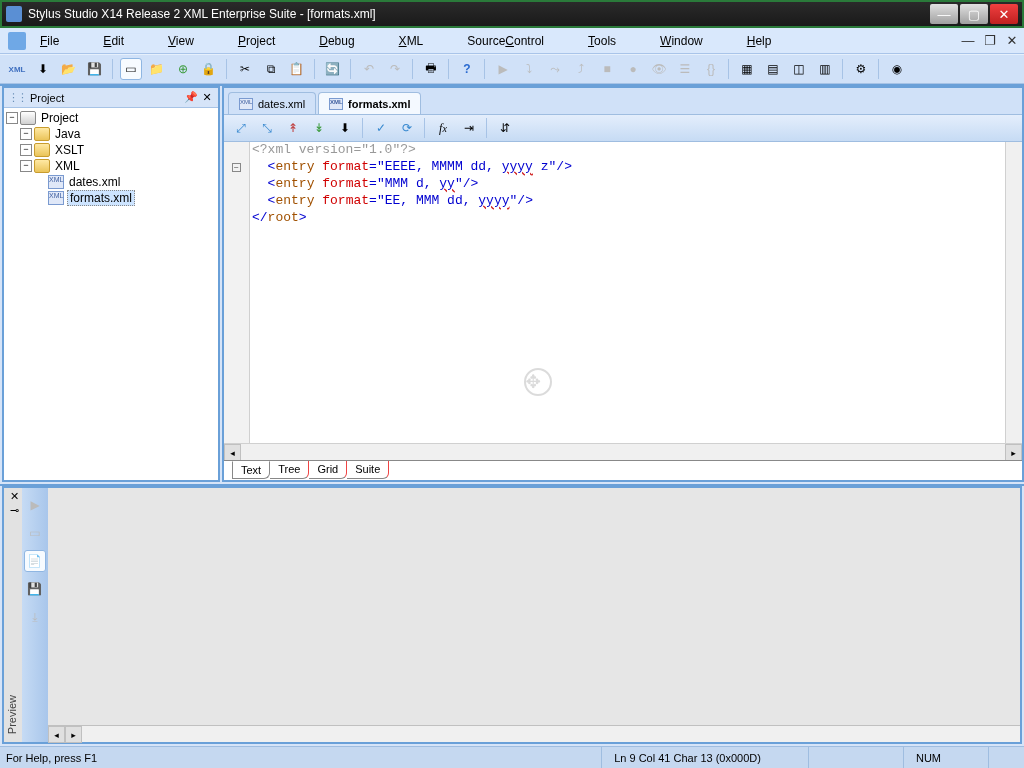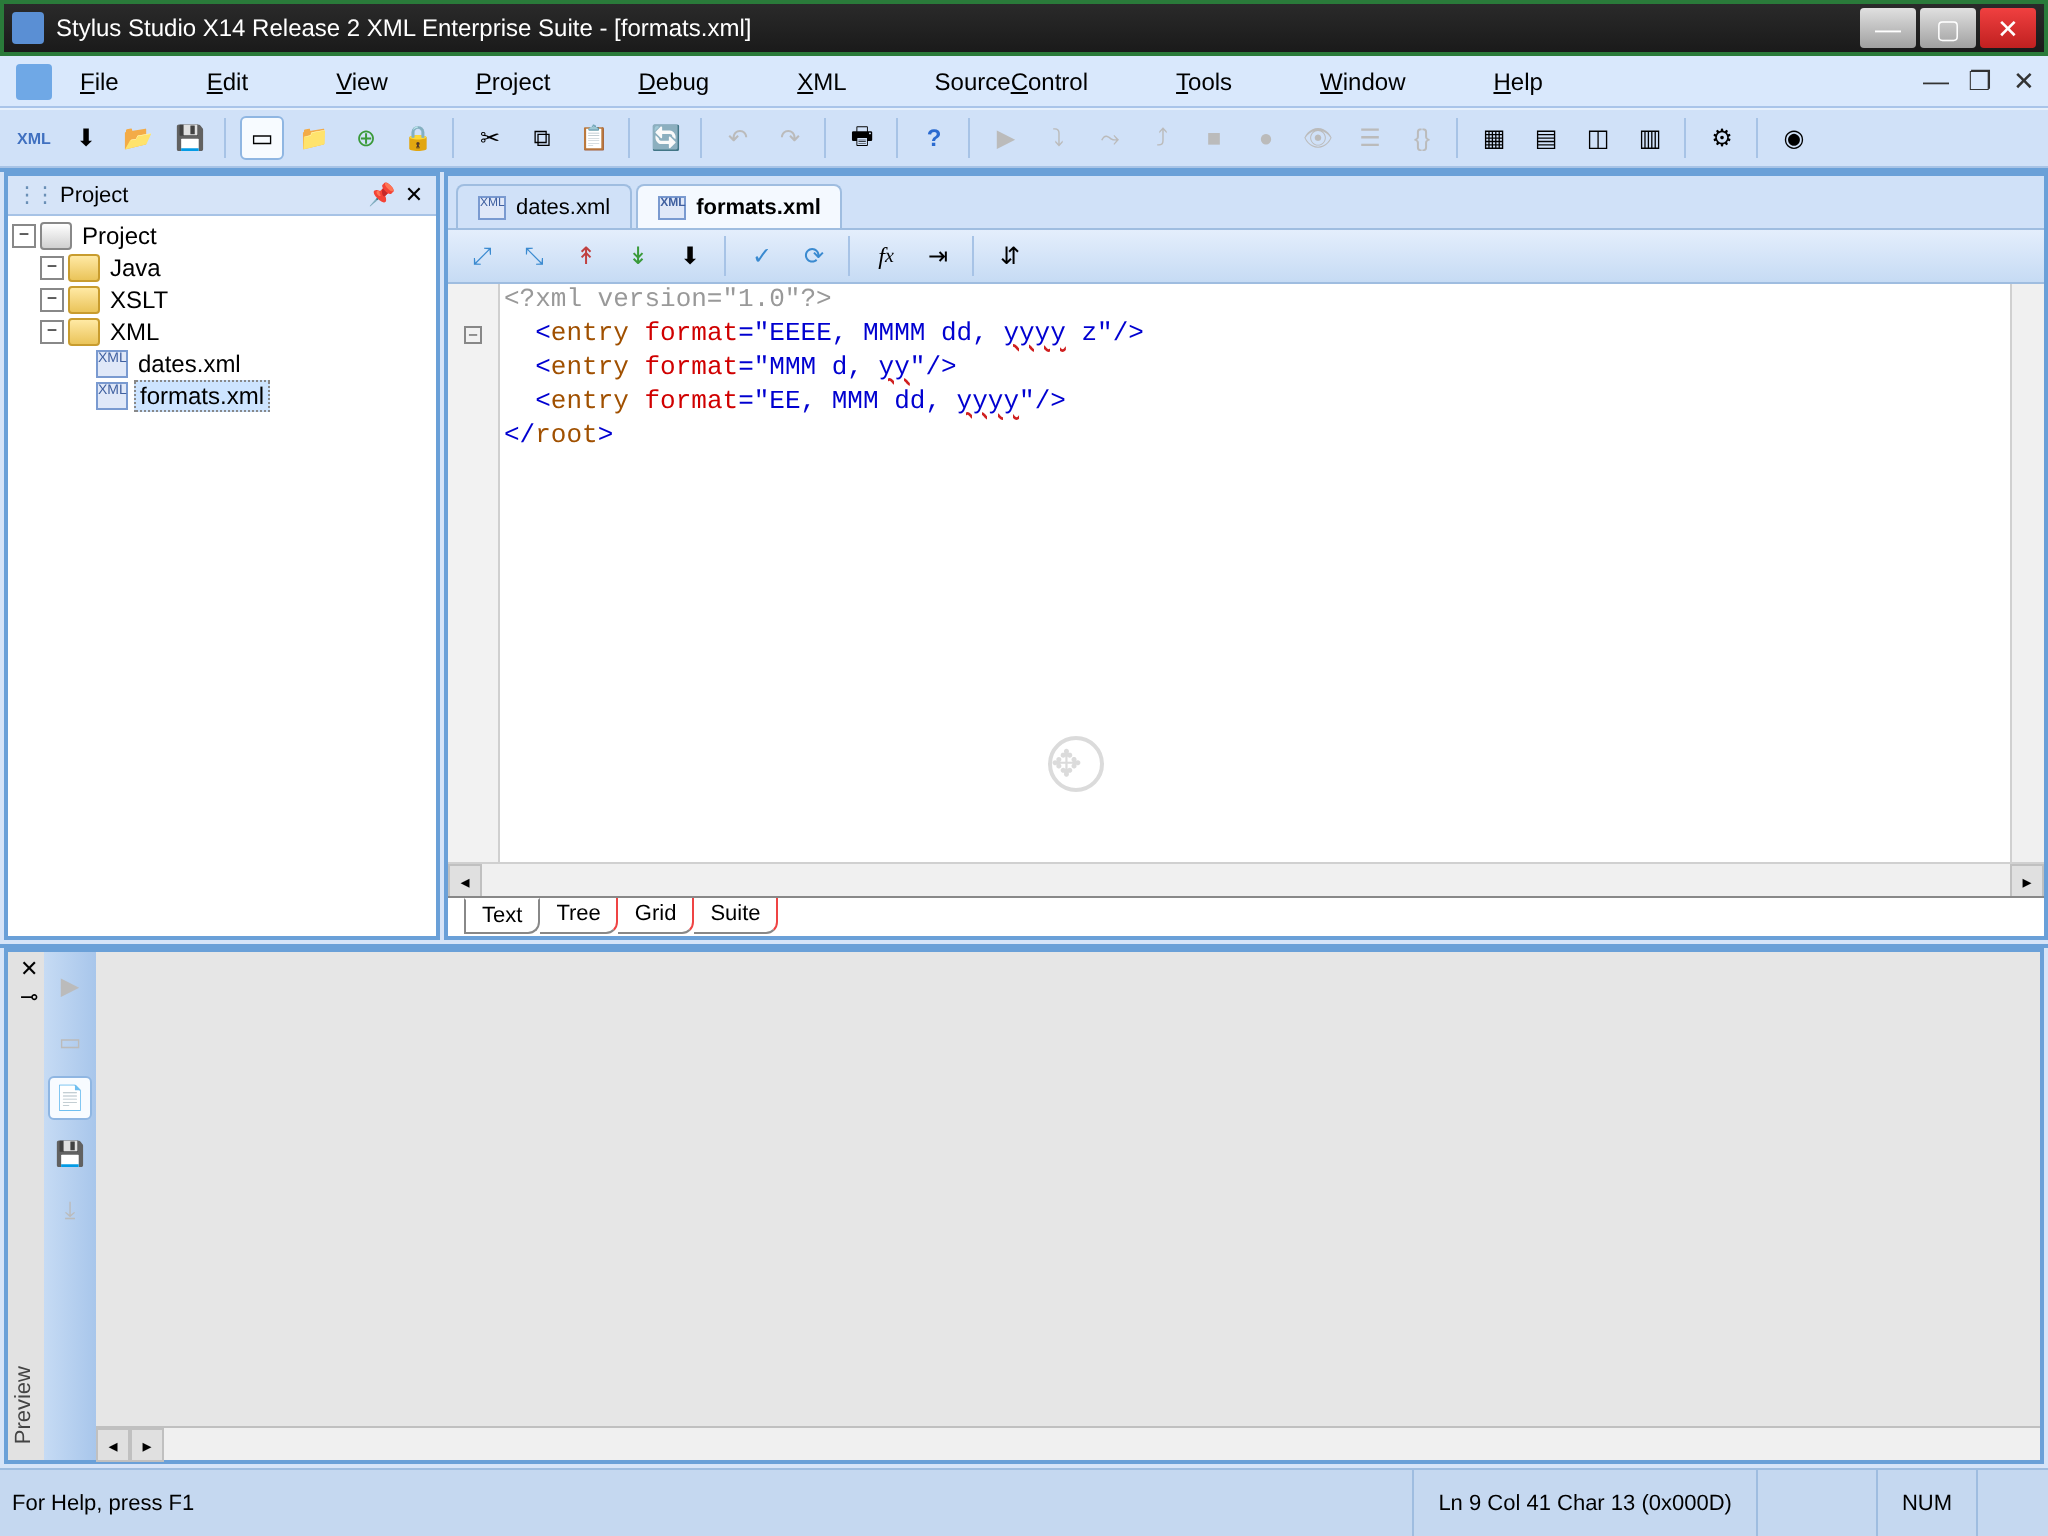--- a/index.html
+++ b/index.html
@@ -62,21 +62,21 @@
 .view-tabs { height: 20px; background: #fff; border-top: 1px solid #888; display: flex; align-items: center; padding-left: 4px; font-size: 11px; }
 .view-tab { padding: 0 8px; height: 18px; display: flex; align-items: center; border-right: 1px solid #ef4444; border-bottom: 1px solid #888; border-radius: 0 0 6px 0; background: #fff; cursor: pointer; position: relative; top: -1px; }
 .view-tab.active { background: #fff; border: 1px solid #888; border-top: 1px solid #fff; }
 .preview-panel { height: 258px; background: #e2e2e2; border: 2px solid #6aa0d8; margin: 0 2px 2px 2px; display: flex; position: relative; }
 .preview-label { position: absolute; left: 2px; bottom: 8px; font-size: 11px; color: #444; writing-mode: vertical-rl; transform: rotate(180deg); }
 .preview-close { position: absolute; top: 2px; left: 6px; font-size: 11px; cursor: pointer; }
 .preview-pin { position: absolute; top: 16px; left: 6px; font-size: 11px; cursor: pointer; }
 .preview-toolbar { width: 26px; background: linear-gradient(90deg,#c6dbf4,#a8c6eb); margin-left: 18px; display: flex; flex-direction: column; align-items: center; padding-top: 6px; gap: 6px; }
 .preview-body { flex: 1; background: #e6e6e6; position: relative; }
 .preview-scroll-h { position: absolute; bottom: 0; left: 0; right: 0; height: 17px; background: #f0f0f0; border-top: 1px solid #c0c0c0; display: flex; }
-.statusbar { height: 34px; background: #c5d8f0; border-top: 1px solid #9fbde0; display: flex; align-items: center; padding: 0 6px; font-size: 11px; }
+.statusbar { height: 22px; background: #c5d8f0; border-top: 1px solid #9fbde0; display: flex; align-items: center; padding: 0 6px; font-size: 11px; gap: 35px; }
 .statusbar .spacer { flex: 1; }
 .status-cell { padding: 0 12px; height: 100%; display: flex; align-items: center; border-left: 1px solid #9fbde0; }
 .compass { position: absolute; width: 36px; height: 36px; left: 270px; top: 222px; opacity: 0.35; }
 .compass::before { content:""; position:absolute; inset:4px; border:2px solid #999; border-radius:50%; }
 .compass::after { content:"✥"; position:absolute; left:6px; top:2px; font-size:24px; color:#999; }
 </style>
 </head>
 <body>
 
 <div class="titlebar">

